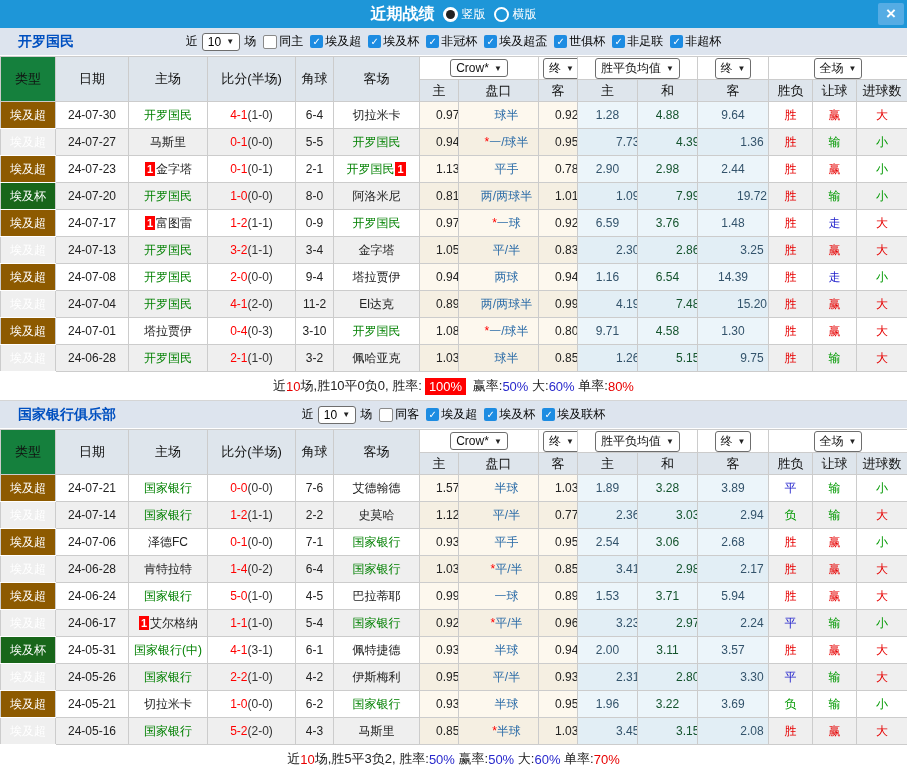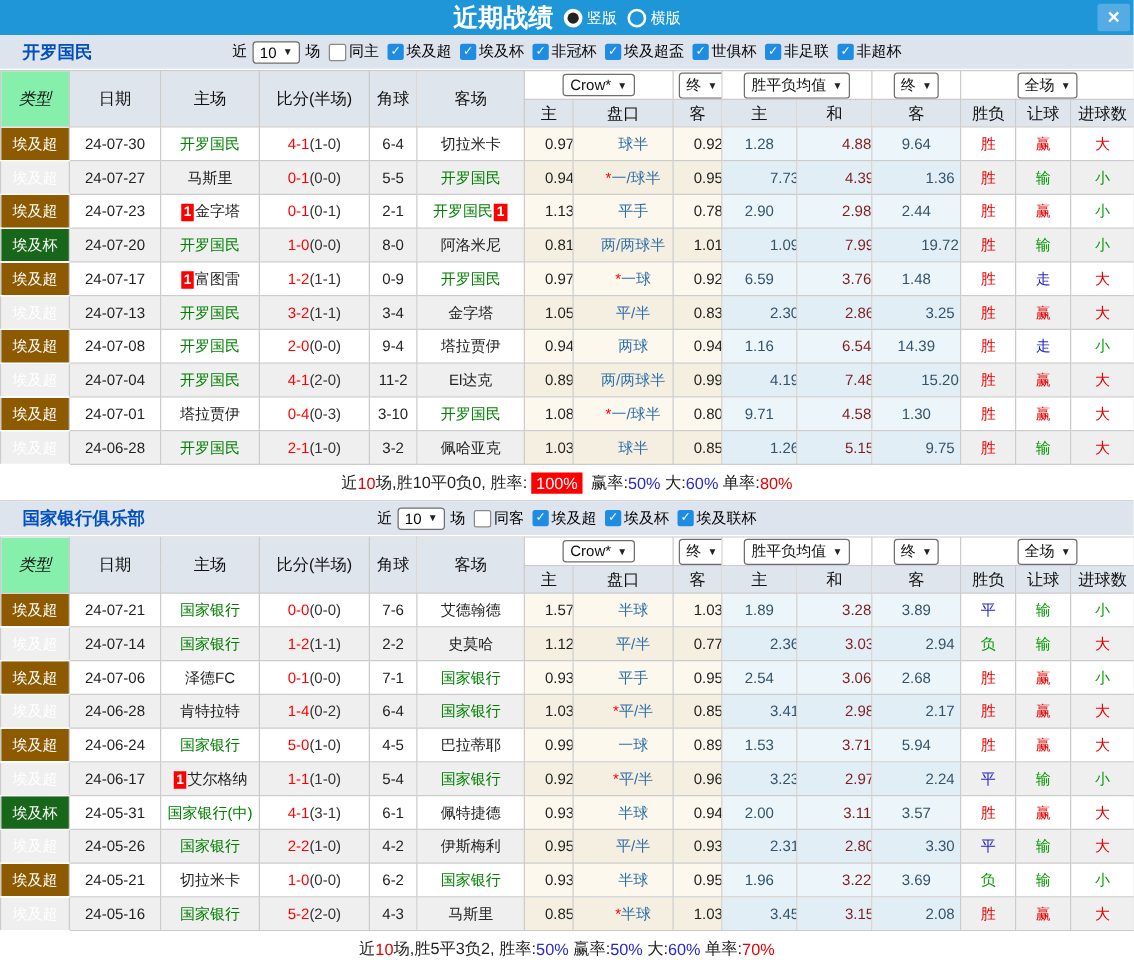--- a/index.html
+++ b/index.html
@@ -1,20 +1,20 @@
 <!DOCTYPE html>
 <html style="--topbar: #1e96d8; --teamlink: #0050c0; --league-super: #8d5a00; --league-cup: #18661a; --team-green: #008000; --odds-bg: #fdf8ee; --avg-bg: #ecf5fa;"><head>
 <meta charset="utf-8">
 <style>
   html,body{margin:0;padding:0;background:#fff;}
   body{width:907px;font-family:"Liberation Sans","DejaVu Sans",sans-serif;-webkit-font-smoothing:antialiased;}
 
   
   .titlebar{height:28px;background:var(--topbar,#1e96d8);position:relative;display:flex;align-items:center;justify-content:center;color:#fff;}
-  .titlebar .title{font-weight:bold;font-size:20px;}
+  .titlebar .title{font-weight:bold;font-size:16px;}
   .radio{display:inline-block;width:11px;height:11px;border:2px solid #fff;border-radius:50%;margin:0 4px 0 8px;vertical-align:-2px;position:relative;cursor:pointer;}
   .radio.sel{background:#fff;}
   .radio.sel::after{content:"";position:absolute;left:1px;top:1px;width:9px;height:9px;background:#222;border-radius:50%;}
   .radio-label{font-size:12px;color:#fff;}
   .close-btn{position:absolute;right:3px;top:3px;width:26px;height:22px;background:#55ace4;color:#fff;border:none;border-radius:2px;font-size:17px;font-weight:bold;line-height:20px;text-align:center;padding:0;cursor:pointer;}
 
   
   .section-bar{height:27px;background:#dde4ee;position:relative;display:flex;align-items:center;border-bottom:1px solid #fff;}
   .section + .section{border-top:1px solid #d5d5d5;}
   .team-name{position:absolute;left:18px;color:var(--teamlink,#0050c0);font-weight:bold;font-size:14px;}
@@ -24,32 +24,32 @@
   .cb{display:inline-block;width:13px;height:13px;border-radius:2px;margin:0 2px 0 7px;text-align:center;line-height:13px;cursor:pointer;}
   .cb.on{background:#1d8ce2;color:#fff;font-size:10px;font-weight:bold;}
   .cb.off{background:#fff;border:1px solid #8a8a8a;width:12px;height:12px;}
   .cb-label{font-size:12px;}
 
   
   table{border-collapse:collapse;table-layout:fixed;width:907px;font-size:12px;}
   th,td{border:1px solid #cccccc;text-align:center;padding:0;overflow:hidden;white-space:nowrap;}
   thead th{background:#dee5ec;font-weight:normal;font-size:13px;color:#111;height:21px;}
   thead tr.drop th.dd{background:#fff;height:22px;}
-  thead th.typehead{background:#86efac;font-style:italic;}
+  thead th.typehead{background:#15803d;}
   tbody td{height:26px;color:#222;}
   tr.even td{background:#efefef;}
   td.type{background:var(--league-super,#8d5a00);color:#fff;border-bottom:1px solid #fff;}
   td.type.cup{background:var(--league-cup,#18661a);}
   td.cream{background:var(--odds-bg,#fdf8ee);padding-left:16px;}  tr.even td.cream{background:#f5efe2;}
   td.blue{background:var(--avg-bg,#ecf5fa);}    tr.even td.blue{background:#e2eef5;padding-left:38px;}
   .green-team{color:var(--team-green,#008000);}
   .score-main{color:#ff0000;} .score-half{color:#333;}
   .badge{display:inline-block;background:#ff0000;color:#fff;font-size:11px;font-weight:bold;padding:0 2px;margin:0 1px;line-height:14px;}
   .line-col{color:#2d6da8;} .star{color:#ff0000;}
-  .avg-side{color:#33536b;margin-top:25px;} .avg-mid{color:#7f1d1d;text-align:right;}
+  .avg-side{color:#33536b;margin-top:25px;} .avg-mid{color:#14532d;}
   .r-red{color:#e60000;} .r-blue{color:#2222cc;} .r-green{color:#009900;}
 
   
   .summary{height:28px;display:flex;align-items:center;justify-content:center;font-size:13px;color:#222;background:#fff;}
   .summary .hl{background:#ff0000;color:#fff;padding:1px 4px;margin:0 3px;}
   .summary .v-blue{color:#2929cc;} .summary .v-red{color:#e80000;}
   .summary span{white-space:pre;}
 </style>
 </head>
 <body>

